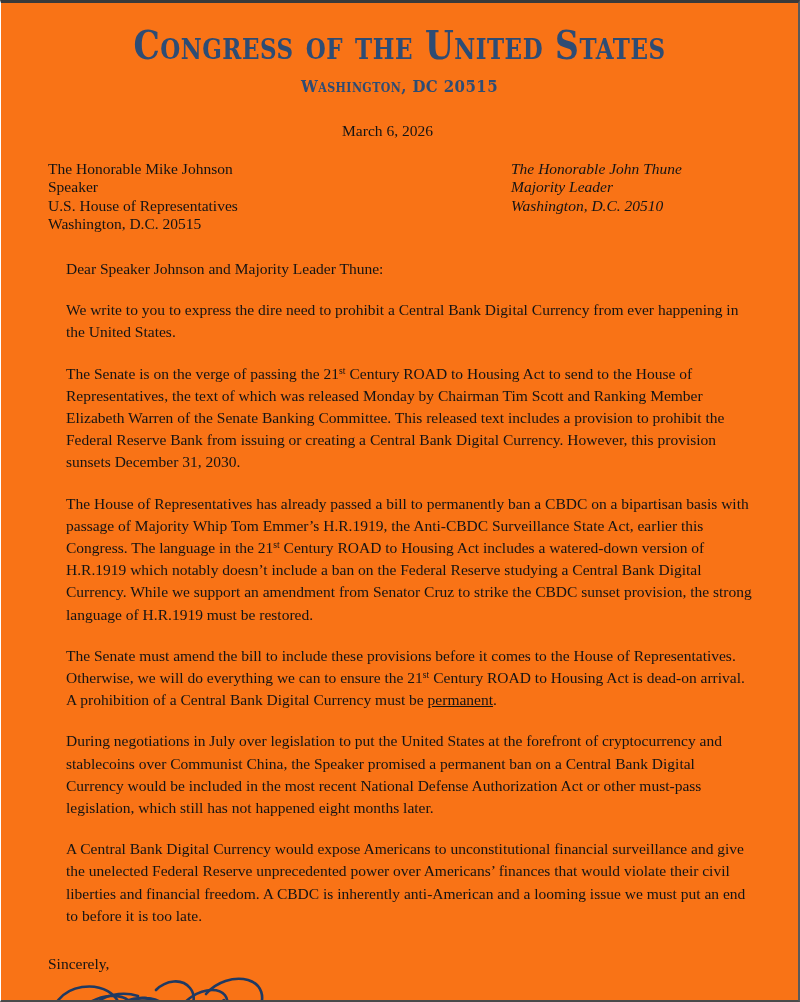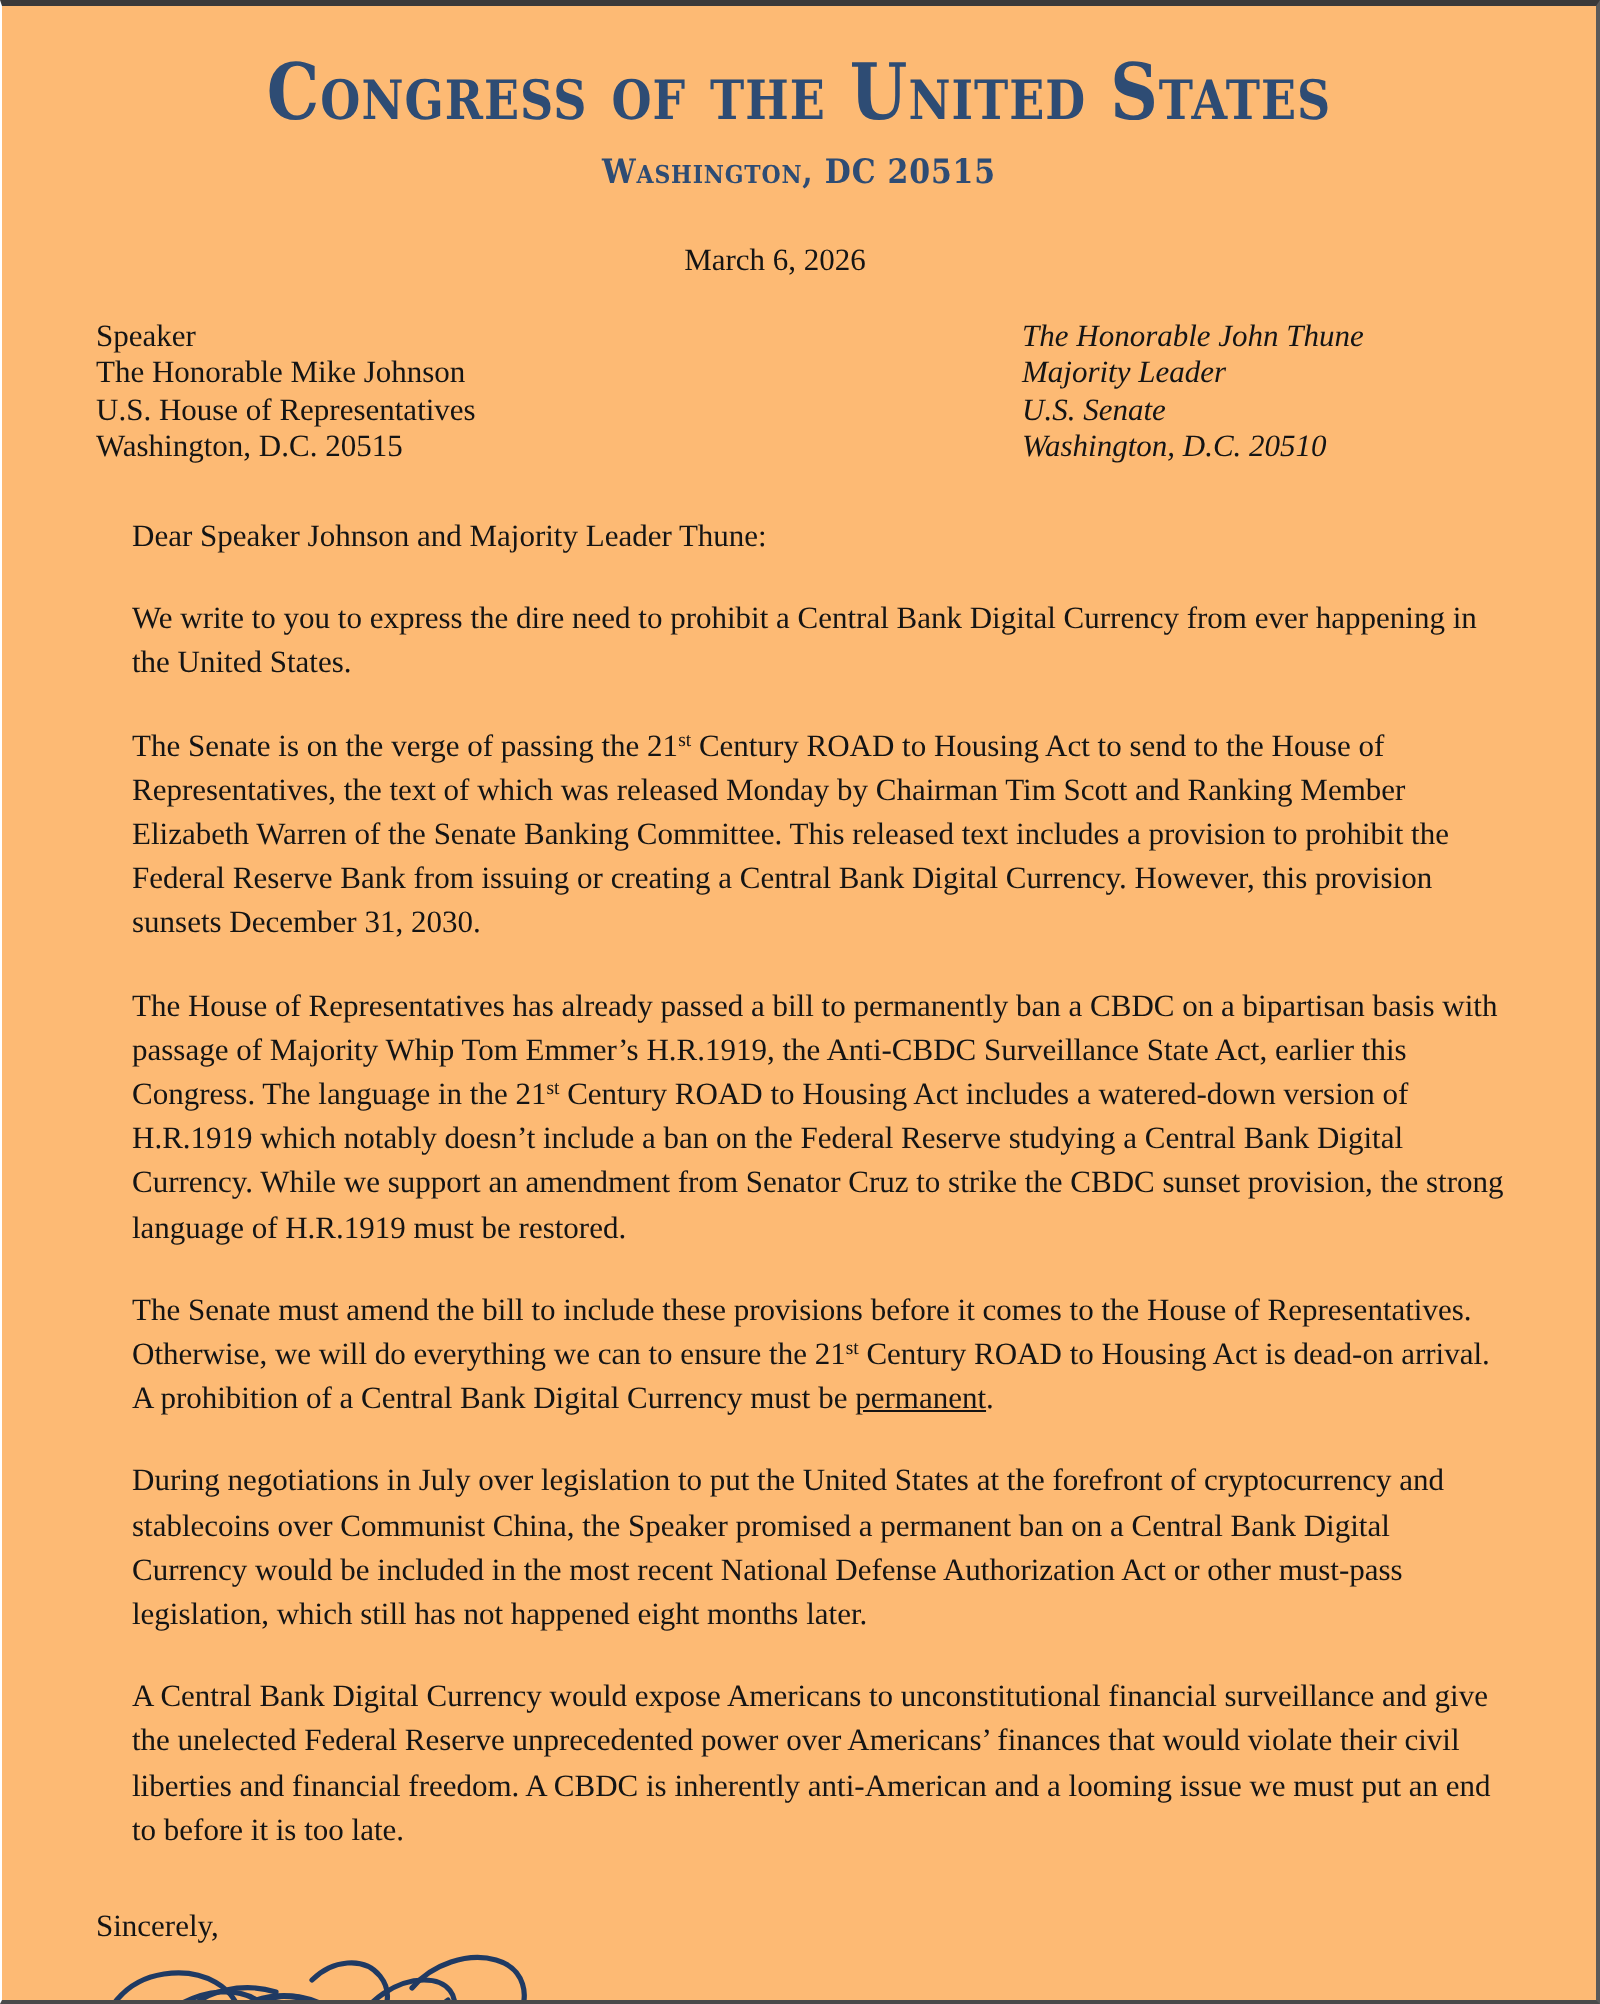--- a/index.html
+++ b/index.html
@@ -6,21 +6,21 @@
   html, body {
     margin: 0;
     padding: 0;
     background: #ffffff;
   }
   .page {
     position: relative;
     width: 800px;
     height: 1002px;
     box-sizing: border-box;
-    background: #fdba74;
+    background: #f97316;
     border-top: 3px solid #3a3a3a;
     border-bottom: 2px solid #4a4a4a;
     border-right: 2px solid #5a5a5a;
     border-left: 1px solid #ffffff;
     overflow: hidden;
     font-family: "Liberation Serif", "DejaVu Serif", serif;
     color: #141414;
   }
 
   
@@ -116,29 +116,28 @@
 
   <div class="letterhead">
     <div class="lh-title">Congress of the United States</div>
     <div class="lh-sub">Washington, DC 20515</div>
   </div>
 
   <div class="date-line">March 6, 2026</div>
 
   <div class="addresses">
     <div class="addr-col left">
+      <div class="addr-line">The Honorable Mike Johnson</div>
       <div class="addr-line">Speaker</div>
-      <div class="addr-line">The Honorable Mike Johnson</div>
       <div class="addr-line">U.S. House of Representatives</div>
       <div class="addr-line">Washington, D.C. 20515</div>
     </div>
     <div class="addr-col right">
       <div class="addr-line">The Honorable John Thune</div>
       <div class="addr-line">Majority Leader</div>
-      <div class="addr-line">U.S. Senate</div>
       <div class="addr-line">Washington, D.C. 20510</div>
     </div>
   </div>
 
   <div class="body-block">
 
     <div class="salutation">Dear Speaker Johnson and Majority Leader Thune:</div>
 
     <p class="para"><span>We write to you to express the dire need to prohibit a Central Bank Digital Currency from ever happening in the United States.</span></p>
 

